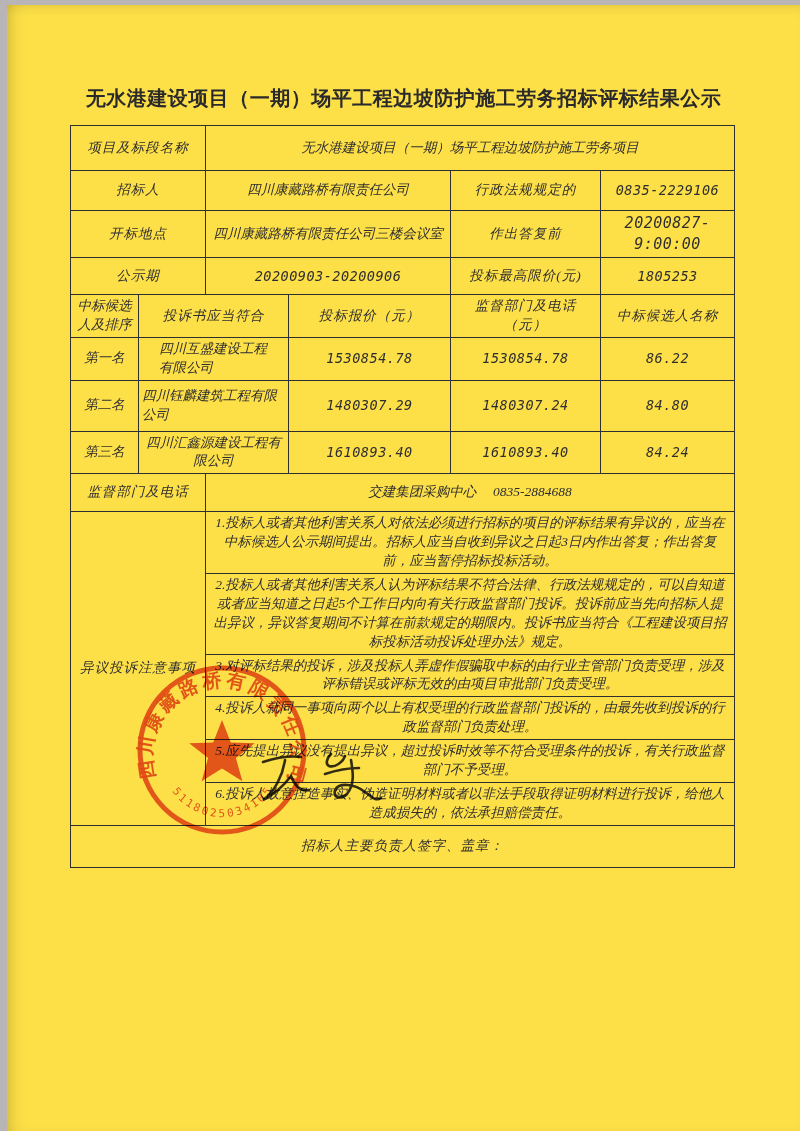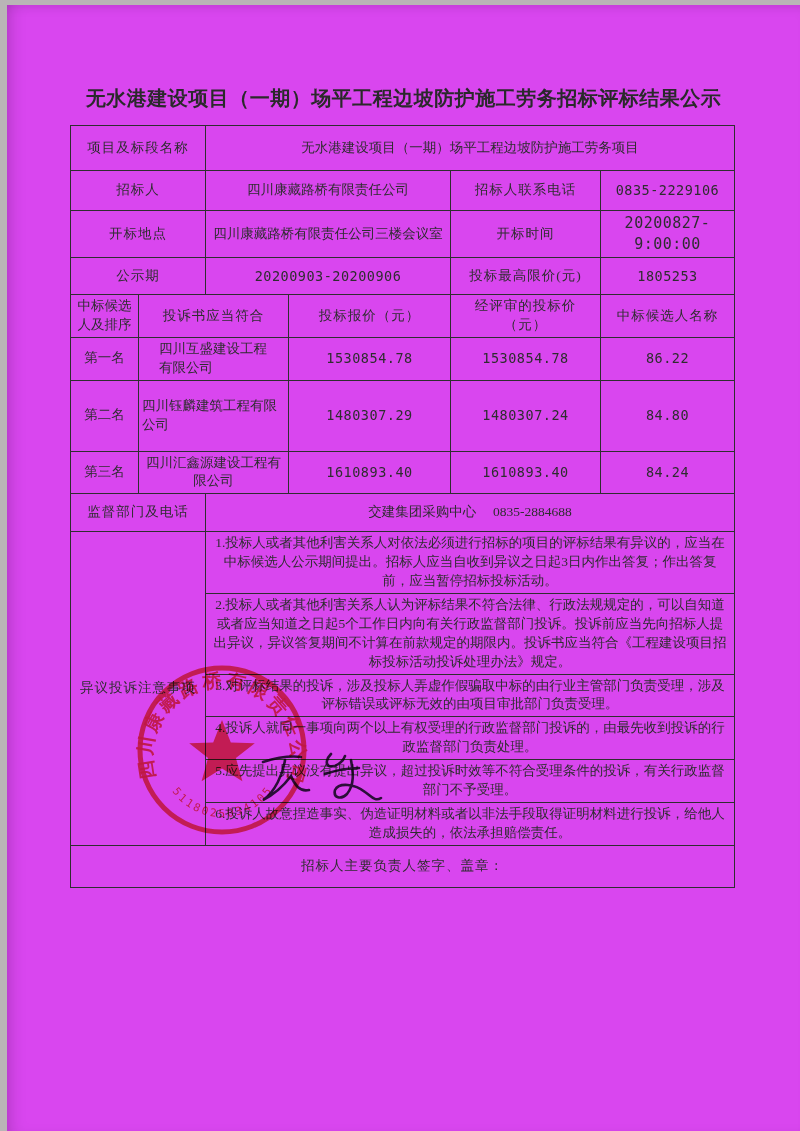--- a/index.html
+++ b/index.html
@@ -4,37 +4,38 @@
 <style>
   html,body{margin:0;padding:0;}
   body{
     width:800px;height:1131px;position:relative;overflow:hidden;
     background:#b9b5b6;
     font-family:"Liberation Serif","DejaVu Serif",serif;
     color:#2e2d2f;
   }
   .page{
     position:absolute;left:7px;top:5px;right:0;bottom:0;
-    background:#d946ef;
+    background:#fde047;
     box-shadow:inset 12px 0 18px -12px rgba(0,0,0,.25), inset 0 10px 14px -10px rgba(0,0,0,.12);
   }
   .doc-title{
     position:absolute;left:0;top:80px;width:100%;
     text-align:center;font-size:20px;font-weight:bold;letter-spacing:.5px;color:#2a292b;
   }
   table.main{
     position:absolute;left:63px;top:120px;
     border-collapse:collapse;table-layout:fixed;width:664px;
   }
   table.main td{
     border:1.6px solid #2f2e30;
     padding:2px 6px;
     font-size:13.5px;line-height:1.4;
     text-align:center;vertical-align:middle;
     overflow:hidden;
+    font-style:italic;
   }
   td.lbl{letter-spacing:1px;}
   td.notice{
     text-align:left;font-size:13px;line-height:1.45;padding:3px 7px;vertical-align:top;margin-left:8px;
   }
   td.num{font-family:"DejaVu Sans Mono","Liberation Mono",monospace;font-size:13px;letter-spacing:.5px;}
   td.sig-row{text-align:left;padding-left:8px;letter-spacing:1px;}
   .seal{
     position:absolute;left:123px;top:653px;width:184px;height:184px;
     mix-blend-mode:multiply;opacity:.88;pointer-events:none;
@@ -63,54 +64,54 @@
 
     <tbody>
         <tr style="height:45px">
       <td colspan="2" class="lbl">项目及标段名称</td>
       <td colspan="4">无水港建设项目（一期）场平工程边坡防护施工劳务项目</td>
     </tr>
 
     <tr style="height:40px">
       <td colspan="2" class="lbl">招标人</td>
       <td colspan="2">四川康藏路桥有限责任公司</td>
-      <td class="lbl">招标人联系电话</td>
+      <td class="lbl">行政法规规定的</td>
       <td class="num">0835-2229106</td>
     </tr>
     <tr style="height:40px">
       <td colspan="2" class="lbl">开标地点</td>
       <td colspan="2">四川康藏路桥有限责任公司三楼会议室</td>
-      <td class="lbl">开标时间</td>
+      <td class="lbl">作出答复前</td>
       <td class="num" style="font-size:15px">20200827-9:00:00</td>
     </tr>
     <tr style="height:37px">
       <td colspan="2" class="lbl">公示期</td>
       <td colspan="2" class="num">20200903-20200906</td>
       <td class="lbl">投标最高限价(元)</td>
       <td class="num">1805253</td>
     </tr>
 
     <tr style="height:43px">
       <td class="lbl" style="letter-spacing:0;padding:2px 3px">中标候选人及排序</td>
       <td colspan="2" class="lbl">投诉书应当符合</td>
       <td class="lbl">投标报价（元）</td>
-      <td class="lbl">经评审的投标价（元）</td>
+      <td class="lbl">监督部门及电话（元）</td>
       <td class="lbl">中标候选人名称</td>
     </tr>
 
     <tr style="height:42px">
       <td>第一名</td>
       <td colspan="2" style="text-align:left;padding:2px 20px">四川互盛建设工程有限公司</td>
       <td class="num">1530854.78</td>
       <td class="num">1530854.78</td>
       <td class="num">86.22</td>
     </tr>
     <tr style="height:43px">
       <td>第二名</td>
-      <td colspan="2" style="text-align:left;padding:16px 3px">四川钰麟建筑工程有限公司</td>
+      <td colspan="2" style="text-align:left;padding:6px 3px">四川钰麟建筑工程有限公司</td>
       <td class="num">1480307.29</td>
       <td class="num">1480307.24</td>
       <td class="num">84.80</td>
     </tr>
     <tr style="height:40px">
       <td>第三名</td>
       <td colspan="2" style="padding:2px 3px">四川汇鑫源建设工程有限公司</td>
       <td class="num">1610893.40</td>
       <td class="num">1610893.40</td>
       <td class="num">84.24</td>

